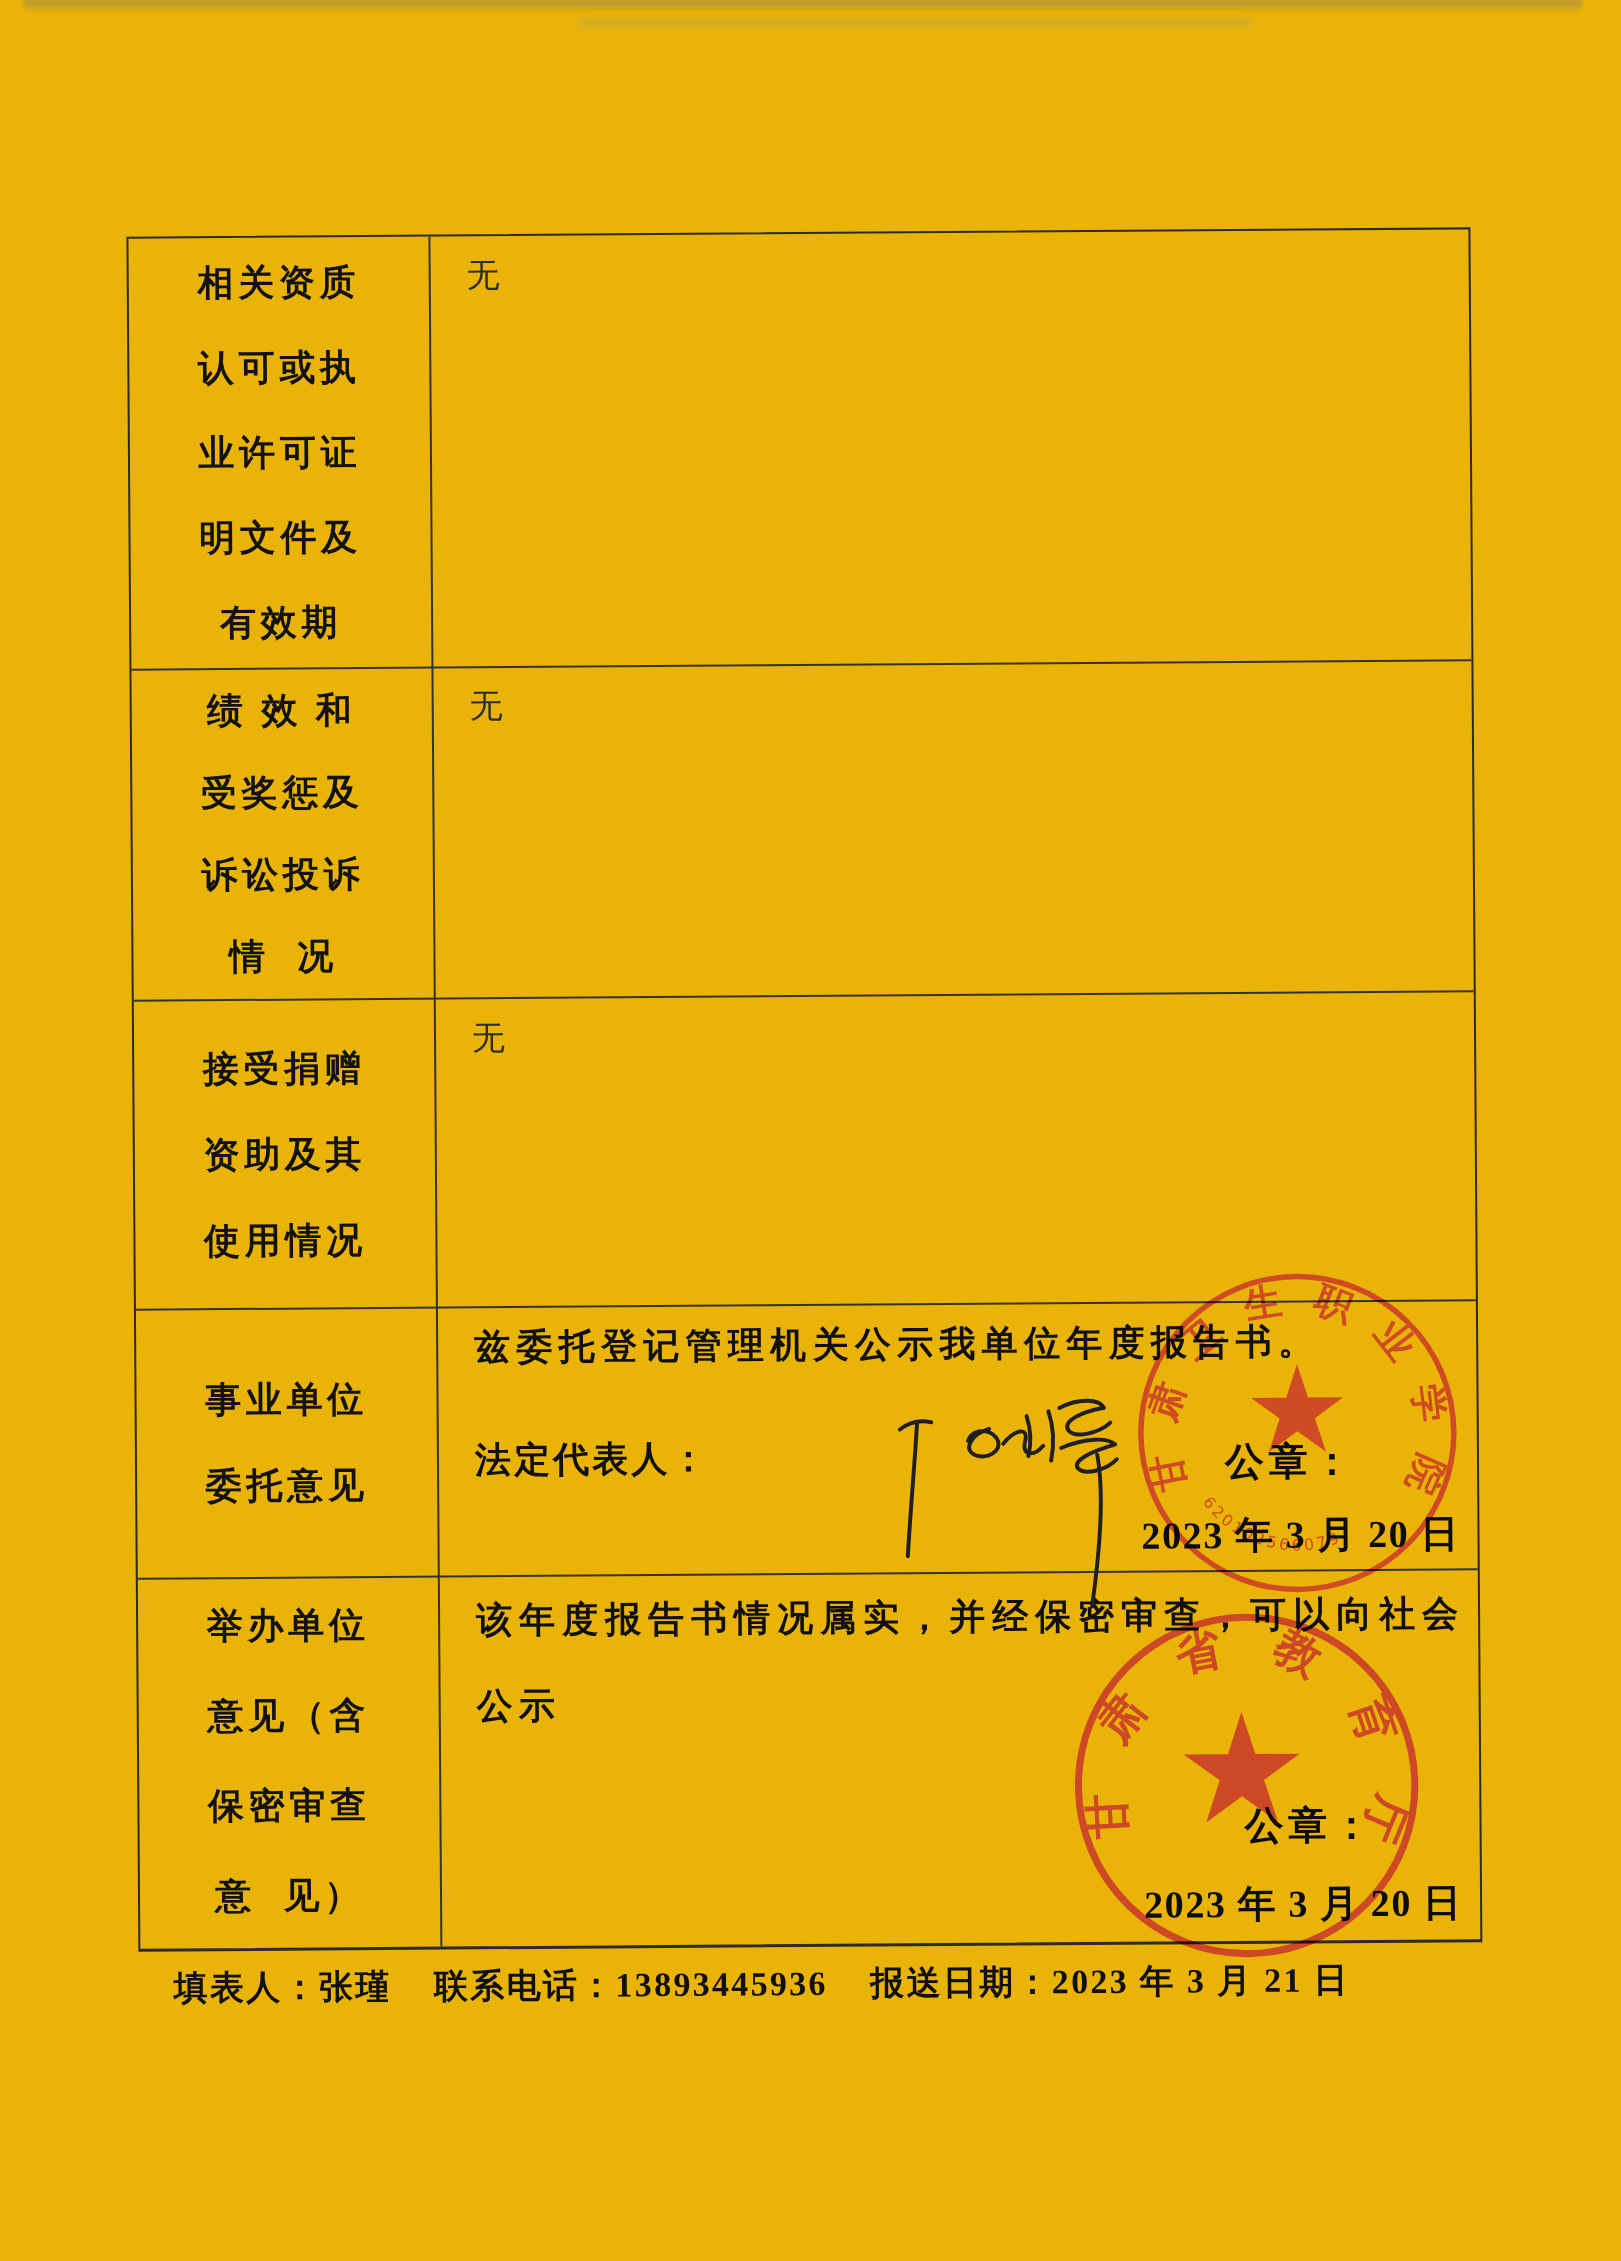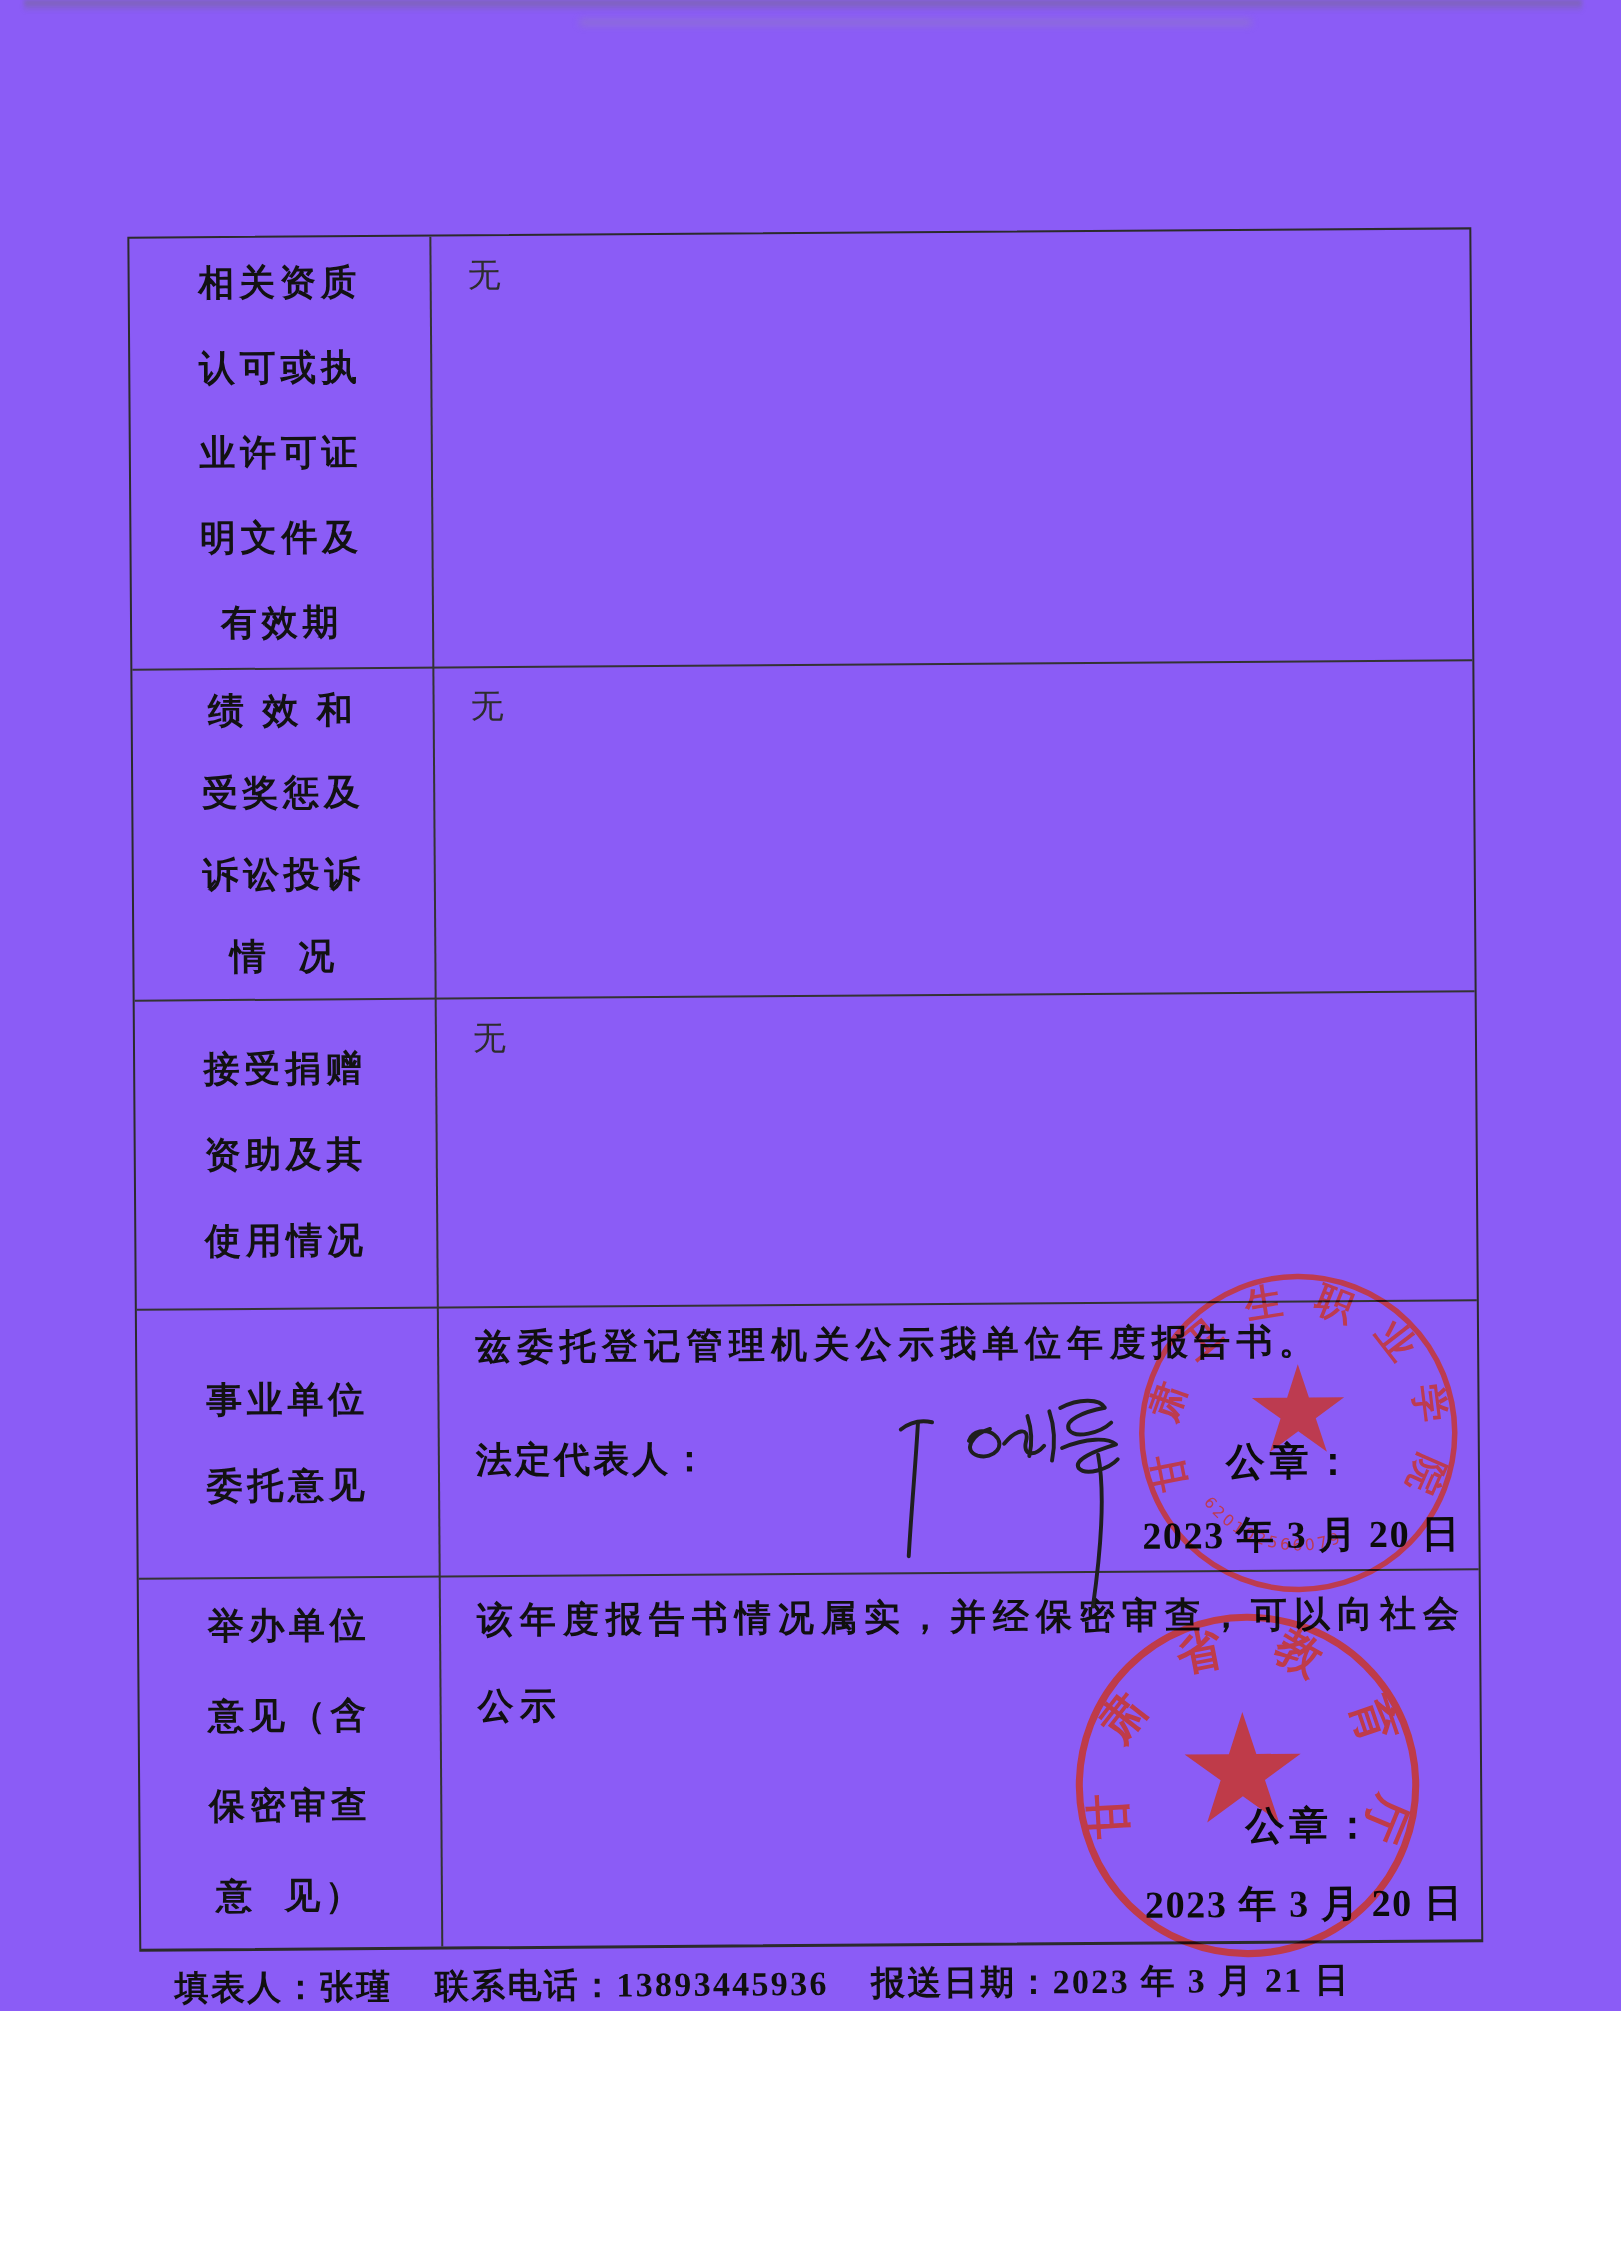--- a/index.html
+++ b/index.html
@@ -1,18 +1,18 @@
 <!DOCTYPE html>
 <html style="font-size:12.5px"><head>
 <meta charset="utf-8">
 <title>scan</title>
 <style>
   html,body{margin:0;padding:0;background:#ffffff;}
   .page{
-    position:relative;width:1621px;height:2011px;background:#8b5cf6;overflow:hidden;
+    position:relative;width:1621px;height:2261px;background:#eab308;overflow:hidden;
     font-family:"Liberation Serif","DejaVu Serif",serif;color:#141414;
   }
   .tilt{position:absolute;inset:0;transform:rotate(-0.4deg);transform-origin:50% 52%;}
   
   .artifact{position:absolute;pointer-events:none;}
   .artifact-top{top:0;left:23.5px;right:39px;height:11.7px;
     background:linear-gradient(to bottom,rgba(110,110,110,.55),rgba(200,200,200,0));
     filter:blur(2.3px);}
   .artifact-top2{top:19px;left:579px;width:673px;height:7px;background:rgba(150,150,150,.30);filter:blur(3.9px);border-radius:4.7px;}
   

